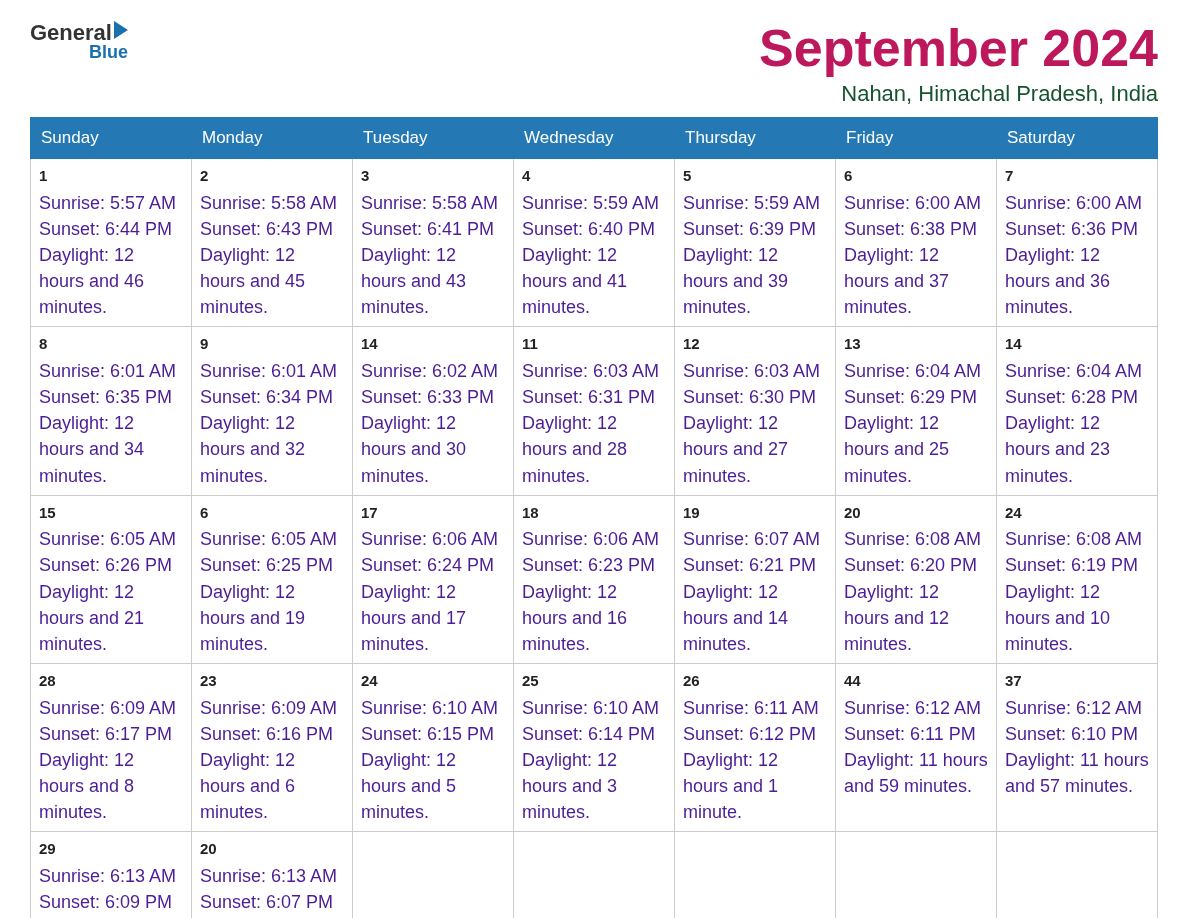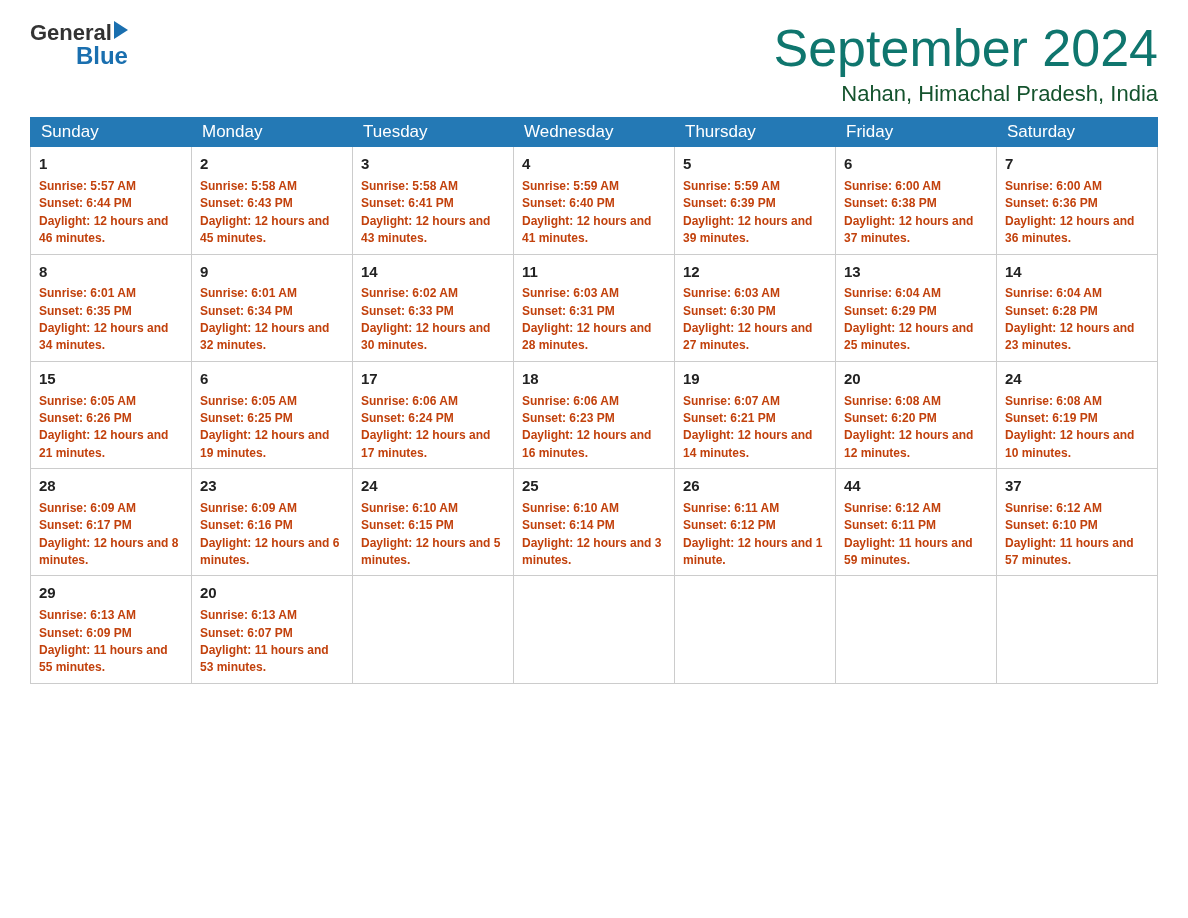--- a/index.html
+++ b/index.html
@@ -16,58 +16,58 @@
       justify-content: space-between;
       align-items: flex-start;
       margin-bottom: 10px;
     }
     .logo-text-general {
       font-size: 22px;
       font-weight: bold;
       color: #333;
     }
     .logo-text-blue {
-      font-size: 24px;
+      font-size: 18px;
       font-weight: bold;
       color: #1a6faf;
     }
     .logo-triangle {
       width: 0;
       height: 0;
       border-left: 14px solid #1a6faf;
       border-top: 9px solid transparent;
       border-bottom: 9px solid transparent;
       margin-left: 2px;
       margin-top: -6px;
     }
     .header-right {
       text-align: right;
     }
     .calendar-title {
       font-size: 52px;
-      font-weight: normal;
-      color: #0f766e;
+      font-weight: bold;
+      color: #be185d;
       line-height: 1.1;
     }
     .calendar-subtitle {
       font-size: 22px;
       color: #14532d;
       margin-top: 4px;
     }
     .calendar-table {
       width: 100%;
       border-collapse: collapse;
       margin-top: 8px;
     }
     .calendar-table thead tr {
       background-color: #2479b5;
       color: #fff;
     }
     .calendar-table thead th {
-      padding: 4px 10px;
+      padding: 10px 10px;
       font-size: 17px;
       font-weight: normal;
       text-align: left;
       border: 1px solid #2479b5;
     }
     .calendar-table tbody tr {
       vertical-align: top;
     }
     .calendar-table tbody td {
       border: 1px solid #ccc;
@@ -80,23 +80,22 @@
     .calendar-table tbody td.empty {
       background: #fff;
     }
     .day-number {
       font-size: 15px;
       font-weight: bold;
       margin-bottom: 3px;
       display: block;
     }
     .day-info {
-      font-size: 12px;
-      color: #c2410c;
-      font-weight: bold;
+      font-size: 18px;
+      color: #4c1d95;
     }
     .logo-wrapper {
       display: flex;
       flex-direction: column;
       align-items: flex-end;
     }
     .logo-line1 {
       display: flex;
       align-items: center;
     }

